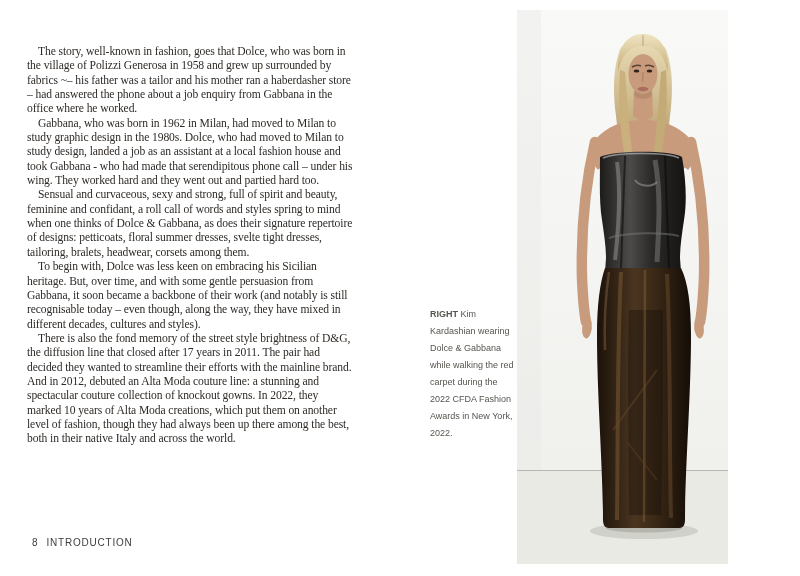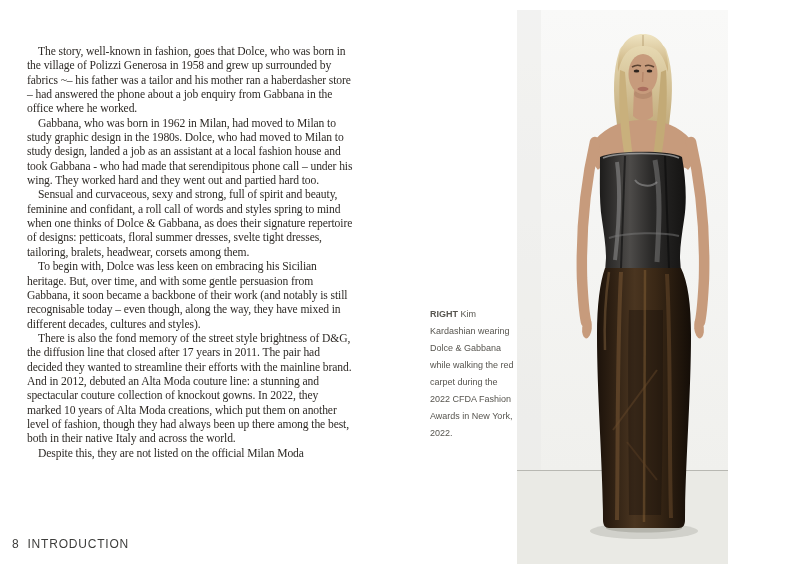--- a/index.html
+++ b/index.html
@@ -15,41 +15,40 @@
   }
 
   
   .captions { position:absolute; left:430px; top:306px; width:88px;
     font-family:"Liberation Sans", sans-serif; font-size:9px; line-height:17px;
     color:var(--caption-text,#56544f); }
   .cap { margin:0 0 12px 0; text-indent:0; }
   .cap-label { font-weight:700; color:var(--caption-text,#56544f); }
 
   
-  .footer { position:absolute; left:12px; top:537px;
-    font-family:"Liberation Sans", sans-serif; font-size:12px;
+  .footer { position:absolute; left:32px; top:537px;
+    font-family:"Liberation Sans", sans-serif; font-size:10px;
     letter-spacing:0.8px; color:var(--footer-text,#3c3c3a); }
   .footer .pnum { margin-right:8px; }
 
   
   .photo { position:absolute; left:517px; top:10px; width:278px; height:554px; }
   .photo svg { display:block; width:100%; height:100%; }
 </style>
 </head>
 <body>
 
 <div class="page">
 
   <main class="text-col">
     <p>The story, well-known in fashion, goes that Dolce, who was born in the village of Polizzi Generosa in 1958 and grew up surrounded by fabrics ~– his father was a tailor and his mother ran a haberdasher store – had answered the phone about a job enquiry from Gabbana in the office where he worked.</p>
     <p>Gabbana, who was born in 1962 in Milan, had moved to Milan to study graphic design in the 1980s. Dolce, who had moved to Milan to study design, landed a job as an assistant at a local fashion house and took Gabbana - who had made that serendipitous phone call – under his wing. They worked hard and they went out and partied hard too.</p>
     <p>Sensual and curvaceous, sexy and strong, full of spirit and beauty, feminine and confidant, a roll call of words and styles spring to mind when one thinks of Dolce &amp; Gabbana, as does their signature repertoire of designs: petticoats, floral summer dresses, svelte tight dresses, tailoring, bralets, headwear, corsets among them.</p>
     <p>To begin with, Dolce was less keen on embracing his Sicilian heritage. But, over time, and with some gentle persuasion from Gabbana, it soon became a backbone of their work (and notably is still recognisable today – even though, along the way, they have mixed in different decades, cultures and styles).</p>
     <p>There is also the fond memory of the street style brightness of D&amp;G, the diffusion line that closed after 17 years in 2011. The pair had decided they wanted to streamline their efforts with the mainline brand. And in 2012, debuted an Alta Moda couture line: a stunning and spectacular couture collection of knockout gowns. In 2022, they marked 10 years of Alta Moda creations, which put them on another level of fashion, though they had always been up there among the best, both in their native Italy and across the world.</p>
-    <p>Despite this, they are not listed on the official Milan Moda</p>
   </main>
 
   <aside class="captions">
     <p class="cap"><span class="cap-label">RIGHT</span>
       <span>Kim Kardashian wearing Dolce &amp; Gabbana while walking the red carpet during the 2022 CFDA Fashion Awards in New York, 2022.</span></p>
   </aside>
 
   <footer class="footer">
     <span class="pnum">8</span><span>INTRODUCTION</span>
   </footer>

